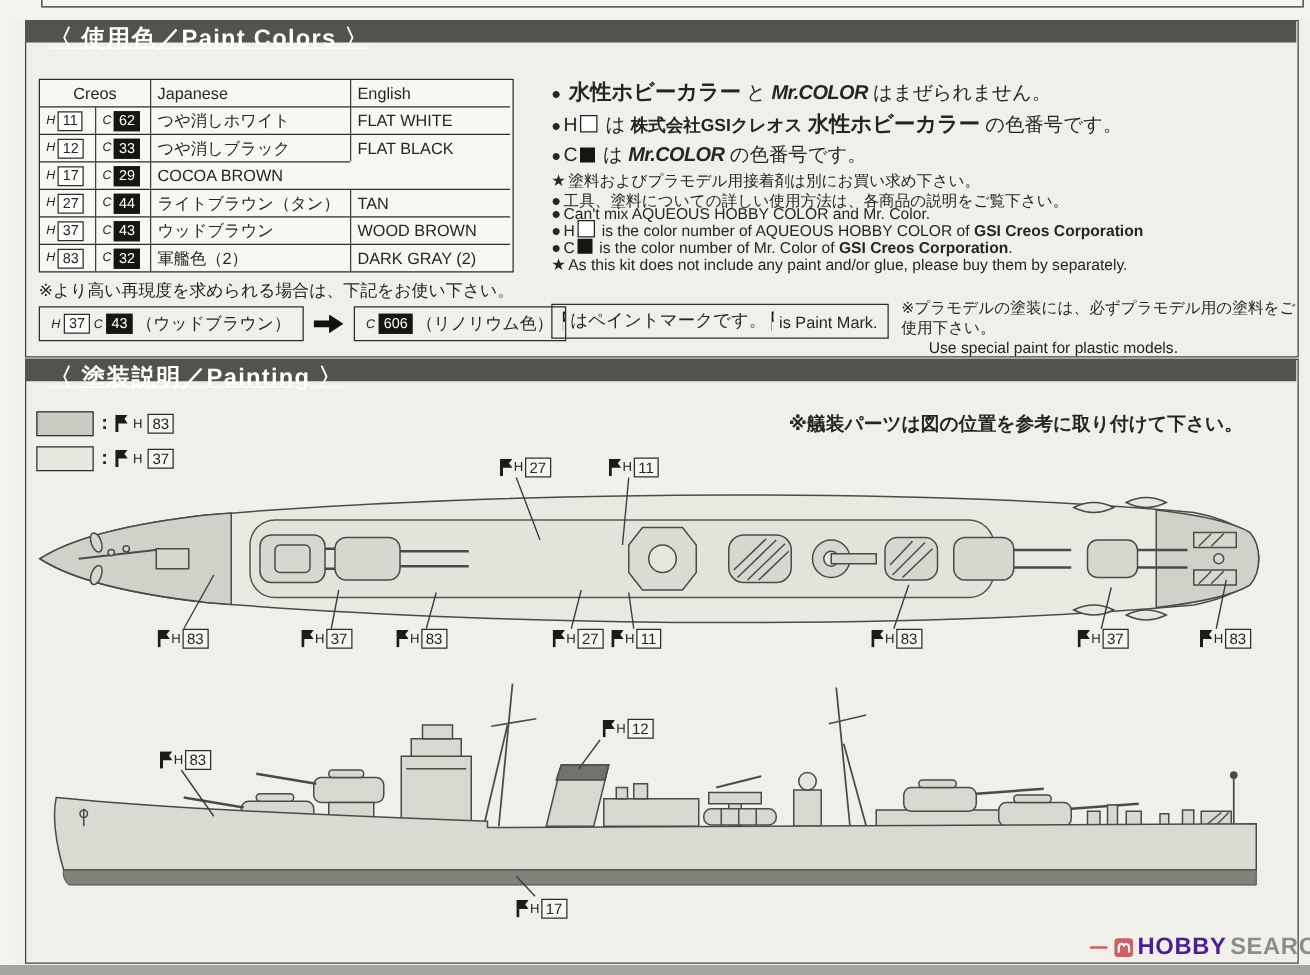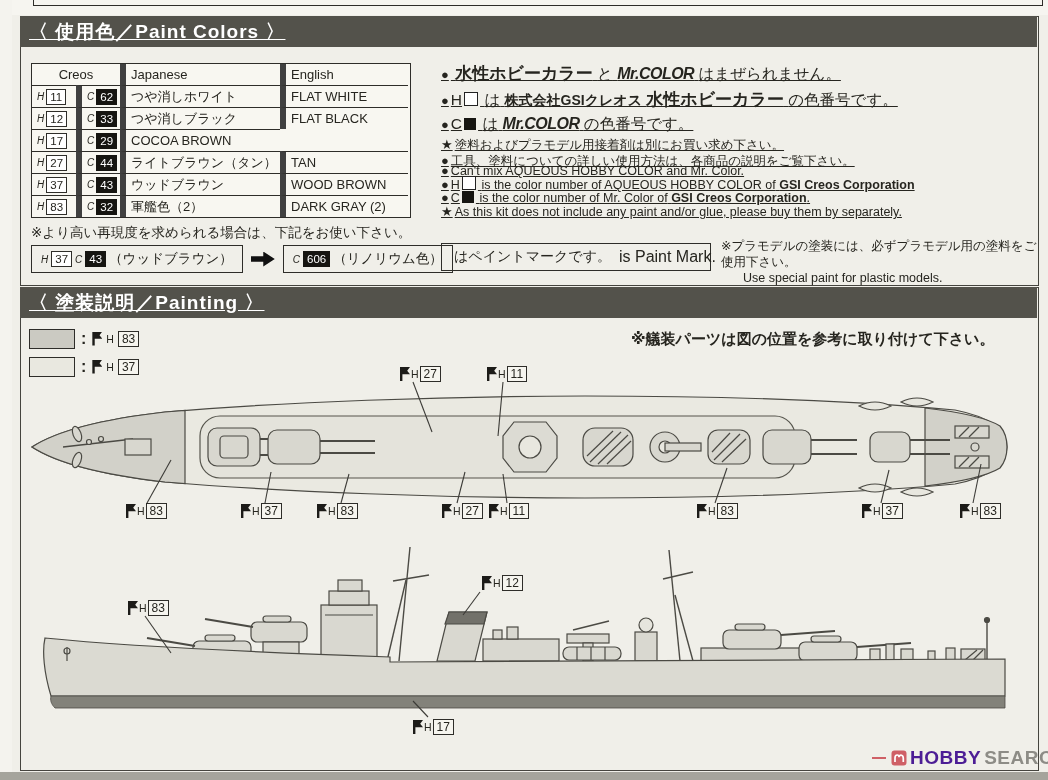--- a/index.html
+++ b/index.html
@@ -3,61 +3,61 @@
 <meta charset="utf-8">
 <style>
   html,body{margin:0;padding:0;background:#e8e7e2;}
   #page{position:relative;width:1048px;height:780px;background:#f0efe9;overflow:hidden;
         font-family:"Liberation Sans","DejaVu Sans",sans-serif;color:#26251f;}
 
   
   .section-box{position:absolute;border:1px solid #45443e;background:transparent;}
   #sec1{left:20px;top:16px;width:1017px;height:268px;}
   #sec2{left:20px;top:287px;width:1017px;height:482px;}
-  .bar{position:absolute;left:-1px;top:-1px;width:1017px;height:31px;background:#53524b;color:#ffffff;
-       font-weight:bold;font-size:19px;letter-spacing:1px;line-height:31px;padding-left:9px;box-sizing:border-box;text-decoration:underline;}
+  .bar{position:absolute;left:-1px;top:-1px;width:1017px;height:18px;background:#53524b;color:#ffffff;
+       font-weight:bold;font-size:19px;letter-spacing:1px;line-height:31px;padding-left:19px;box-sizing:border-box;text-decoration:underline;}
 
   
   #paint-table{position:absolute;left:10px;top:46px;width:378px;border:1.5px solid #2e2d29;background:#f8f7f1;font-size:13px;}
   .prow{display:grid;grid-template-columns:44px 44px 160px 128px;}
-  .prow>span{border-left:6px solid #404040;border-top:1px solid #2e2d29;height:19px;line-height:19px;
+  .prow>span{border-left:1px solid #404040;border-top:1px solid #2e2d29;height:19px;line-height:19px;
              padding:1px 5px;white-space:nowrap;overflow:hidden;display:flex;align-items:center;gap:2px;box-sizing:content-box;}
   .prow>span:first-child{border-left:none;}
   .prow.head>span{border-top:none;font-size:13px;}
   .creos-head{justify-content:center;}
   .pfx{font-size:10px;color:#26251f;}
   .numbox{display:inline-block;border:1px solid #2e2d29;background:#ffffff;padding:0 3px;font-size:11.5px;
           line-height:14px;height:14px;font-weight:500;}
   .numbox.filled{background:#161511;color:#ffffff;border-color:#161511;}
 
   
   #sub-note{position:absolute;left:10px;top:207px;font-size:13.5px;}
   #sub-row{position:absolute;left:10px;top:228px;display:flex;align-items:center;gap:8px;}
   .subbox{border:1px solid #2e2d29;padding:3px 9px;font-size:13.5px;display:flex;align-items:center;gap:3px;height:20px;background:transparent;}
   .fat-arrow{width:24px;height:15px;background:#111;display:inline-block;
              clip-path:polygon(0 32%,52% 32%,52% 0,100% 50%,52% 100%,52% 68%,0 68%);}
 
   
-  .noteline{position:absolute;left:420px;white-space:nowrap;text-decoration:underline;}
+  .noteline{position:absolute;left:420px;white-space:nowrap;}
   .jp-big{font-size:15.5px;}
   .seg-aqueous{font-weight:bold;font-size:17px;}
   .seg-mrcolor{font-weight:bold;font-style:italic;font-size:16px;letter-spacing:-0.5px;}
   .seg-gsi{font-weight:bold;font-size:14px;}
   .jp-small{font-size:12.5px;}
   .en-note{font-size:12.5px;}
   .bullet{font-size:13px;margin-right:2px;}
   .glyph-hbox{display:inline-block;width:12px;height:12px;border:1.5px solid #222;background:#fff;vertical-align:-1px;margin:0 2px;}
   .glyph-cbox{display:inline-block;width:12px;height:12px;background:#161511;vertical-align:-1px;margin:0 2px;}
   .en-bold{font-weight:bold;}
 
   
   #pm-box{position:absolute;left:420px;top:226px;width:270px;height:28px;border:1px solid #2e2d29;
           display:flex;align-items:center;gap:4px;padding:0 8px;box-sizing:border-box;}
   #pm-box .jp{font-size:14px;white-space:nowrap;}
-  #pm-box .en{font-size:16px;white-space:nowrap;}
+  #pm-box .en{font-size:13px;white-space:nowrap;}
   #plastic-note{position:absolute;left:700px;top:221px;font-size:12.5px;line-height:16px;width:320px;}
   #plastic-note .l2{padding-left:22px;}
 
   
   #fitting-note{position:absolute;left:610px;top:42px;font-size:15px;font-weight:bold;}
   #legend{position:absolute;left:8px;top:40px;display:flex;flex-direction:column;gap:7px;}
   .legend-row{display:flex;align-items:center;gap:4px;height:21px;}
   .legend-swatch{width:46px;height:20px;border:1px solid #2e2d29;box-sizing:border-box;}
   .legend-colon{font-weight:bold;margin:0 2px;}
 

